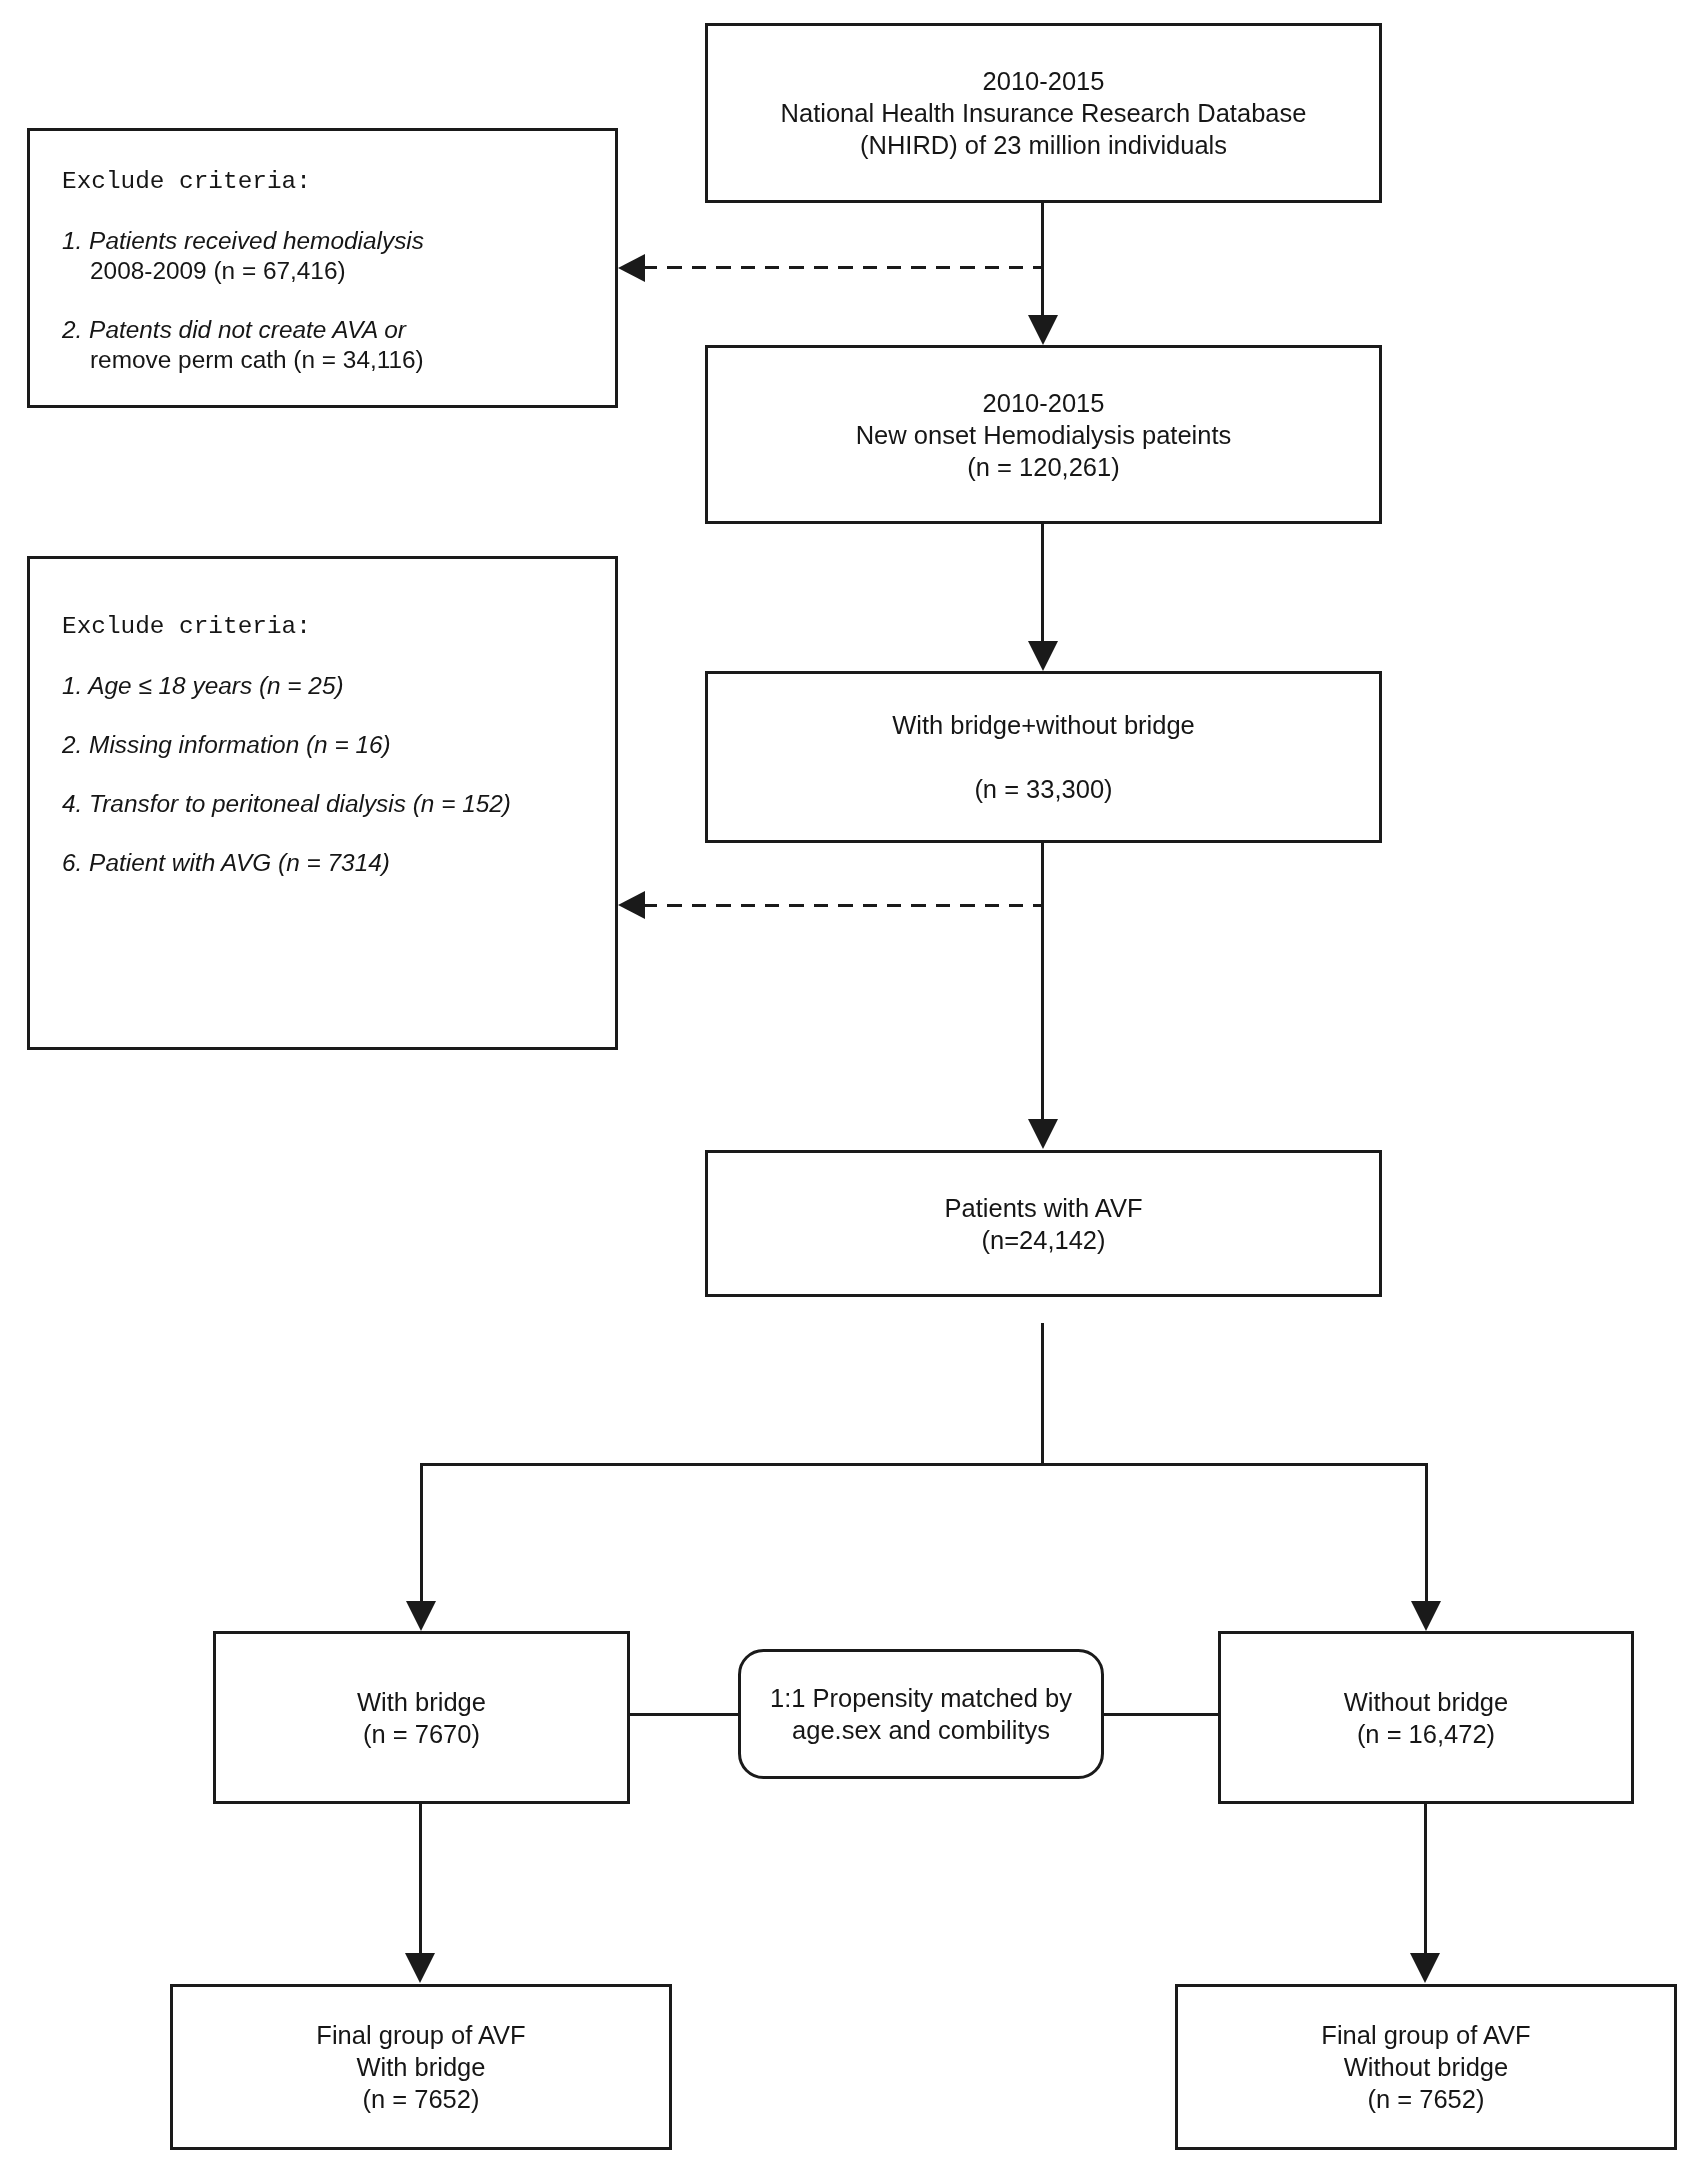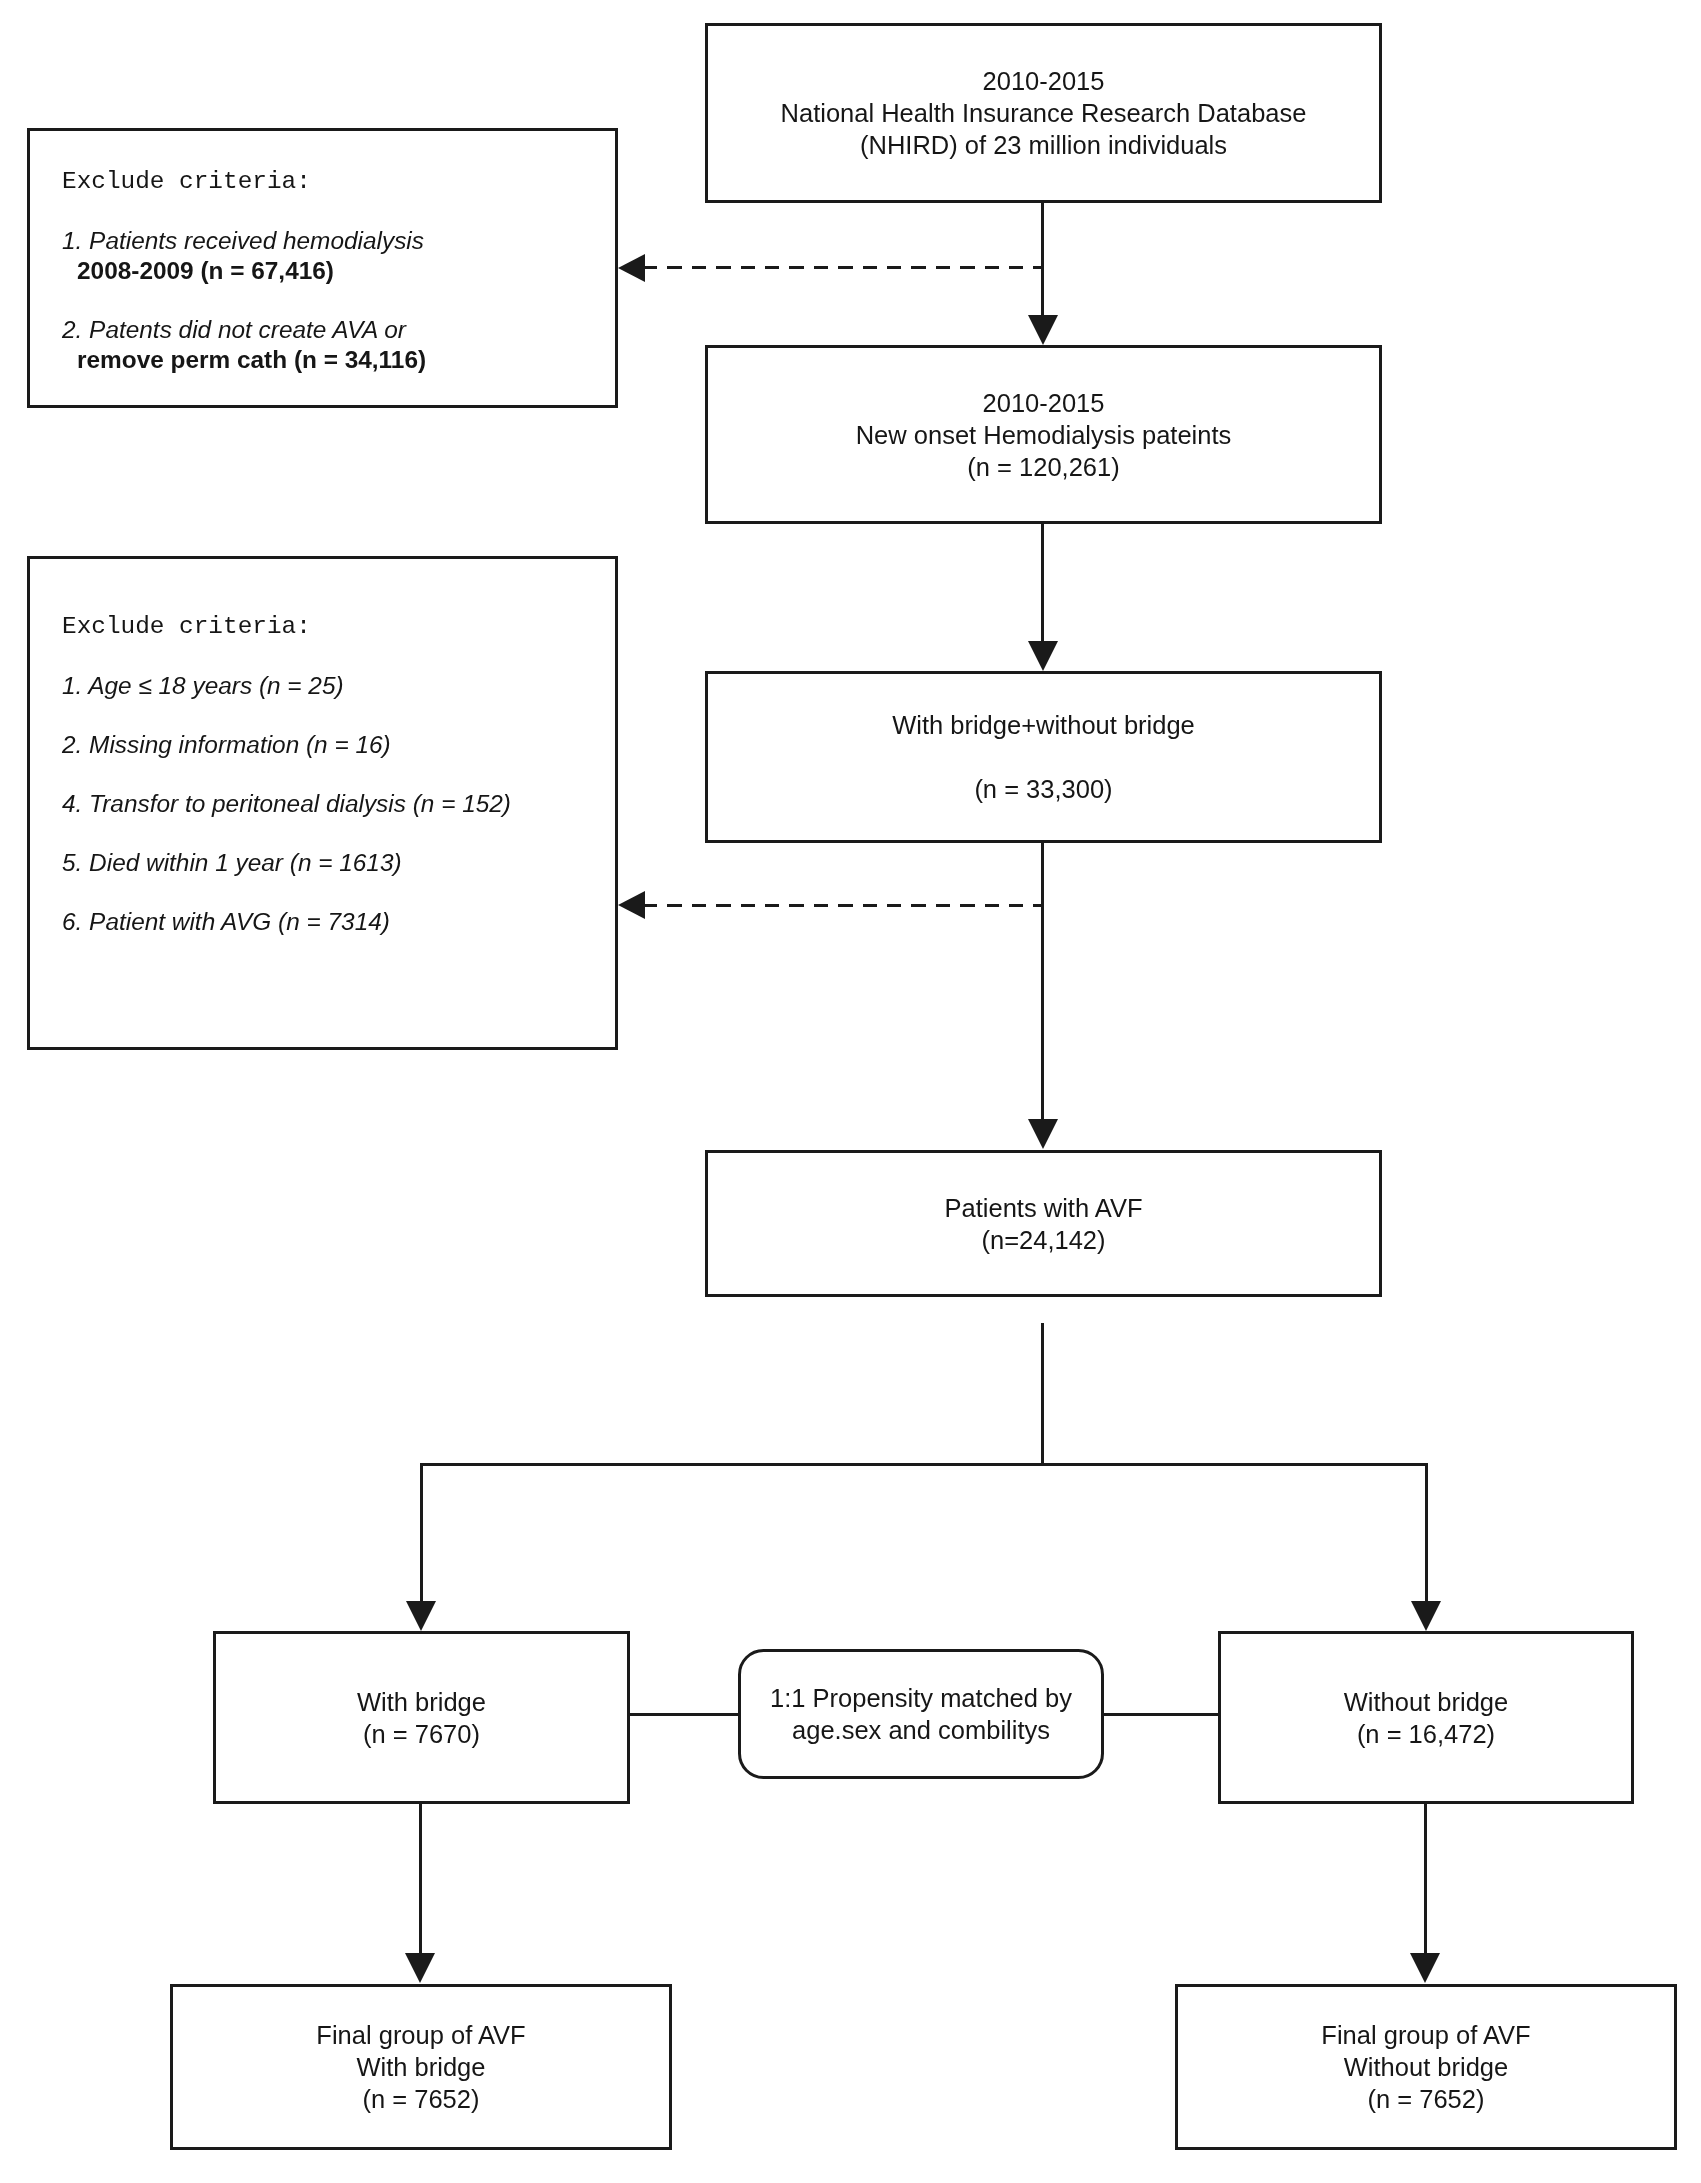--- a/index.html
+++ b/index.html
@@ -30,21 +30,21 @@
     line-height: 32px;
   }
   .bl { white-space: nowrap; }
   .exclude {
     font-size: 24.4px;
     line-height: 30px;
     text-align: left;
   }
   .xtitle { white-space: nowrap; font-family: Liberation Mono, monospace; }
   .xitem { margin-top: 29px; white-space: nowrap; font-style: italic; }
-  .xcont { margin-left: 15px; white-space: nowrap; font-weight: bold; }
+  .xcont { margin-left: 28px; white-space: nowrap; }
   .rounded { border-radius: 25.5px; }
   .vline { position: absolute; width: 3.3px; background: var(--line); }
   .hline { position: absolute; height: 3.3px; background: var(--line); }
   .dline {
     position: absolute;
     height: 3.3px;
     background: repeating-linear-gradient(90deg, var(--line) 0 14.4px, transparent 14.4px 24.4px);
   }
   .arrow-down {
     position: absolute;
@@ -84,21 +84,20 @@
     <div class="bl">2010-2015</div>
     <div class="bl">New onset Hemodialysis pateints</div>
     <div class="bl">(n = 120,261)</div>
   </div>
 
   <div class="box exclude" style="left:27px; top:556px; width:591px; height:494px; padding:53px 11px 0 32px;">
     <div class="xtitle">Exclude criteria:</div>
     <div class="xitem">1. Age ≤ 18 years (n = 25)</div>
     <div class="xitem">2. Missing information (n = 16)</div>
     <div class="xitem">4. Transfor to peritoneal dialysis (n = 152)</div>
-    <div class="xitem">5. Died within 1 year (n = 1613)</div>
     <div class="xitem">6. Patient with AVG (n = 7314)</div>
   </div>
 
   <div class="box center" style="left:705px; top:671px; width:677px; height:172px;gap:32px;">
     <div class="bl">With bridge+without bridge</div>
     <div class="bl">(n = 33,300)</div>
   </div>
 
   <div class="box center" style="left:705px; top:1150px; width:677px; height:147px;">
     <div class="bl">Patients with AVF</div>

